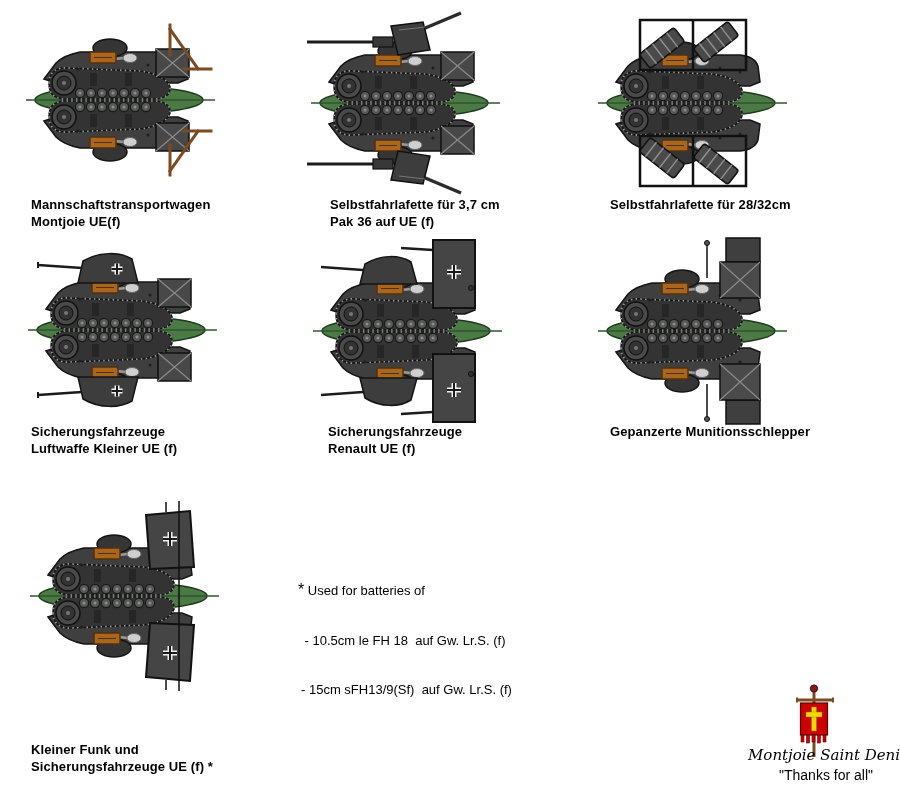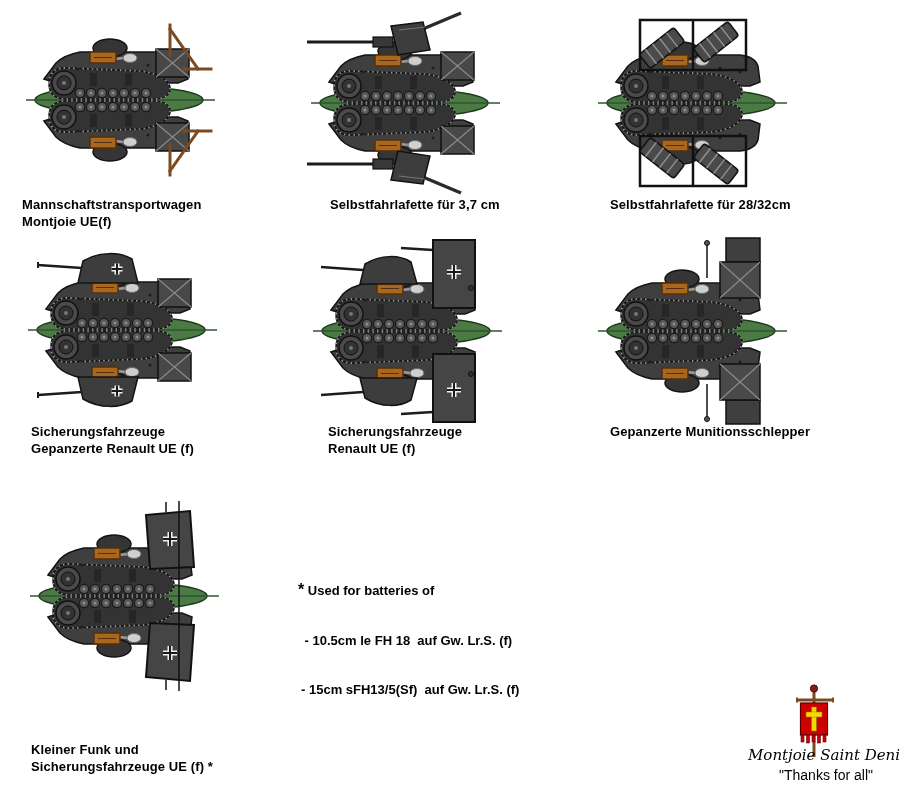--- a/index.html
+++ b/index.html
@@ -8,21 +8,21 @@
     position:relative; width:900px; height:793px; overflow:hidden;
     font-family:"Liberation Sans", sans-serif; color:#000;
   }
   .vehicle { position:absolute; width:200px; height:190px; }
   .vehicle svg { display:block; }
   .vlabel {
     position:absolute; font-weight:bold; font-size:13px; line-height:17px;
     letter-spacing:0.1px; white-space:nowrap;
   }
   .note {
-    position:absolute; left:298px; top:549px; font-weight:bold; font-size:13px;
+    position:absolute; left:298px; top:549px; font-weight:normal; font-size:13px;
     line-height:16.5px; white-space:pre;
   }
   .note-title .star { font-size:16px; }
   .note-item { padding-left:3px; }
   .logo-banner { position:absolute; left:790px; top:684px; }
   .motto {
     position:absolute; left:748px; top:746px; width:155px; text-align:center;
     font-family:"DejaVu Serif", serif; font-style:italic; font-size:15px;
     white-space:nowrap;
   }
@@ -667,50 +667,51 @@
         </g>
         <g transform="translate(148,38)">
     <path d="M-7,0 H7 M0,-7 V7" stroke="#f2f2f2" stroke-width="5"></path>
     <path d="M-7,0 H7 M0,-7 V7" stroke="#1a1a1a" stroke-width="2"></path>
         </g>
       </g>
       <line x1="157" y1="0" x2="157" y2="190" stroke="#111" stroke-width="1.5"></line>
     </svg>
   </figure>
 
-<div class="vlabel" style="left:22px;top:196px">
+<div class="vlabel" style="left:31px;top:196px">
   <div>Mannschaftstransportwagen</div>
   <div>Montjoie UE(f)</div>
 </div>
 <div class="vlabel" style="left:330px;top:196px">
   <div>Selbstfahrlafette für 3,7 cm</div>
+  <div>Pak 36 auf UE (f)</div>
 </div>
 <div class="vlabel" style="left:610px;top:196px">
   <div>Selbstfahrlafette für 28/32cm</div>
 </div>
 <div class="vlabel" style="left:31px;top:423px">
   <div>Sicherungsfahrzeuge</div>
-  <div>Gepanzerte Renault UE (f)</div>
+  <div>Luftwaffe Kleiner UE (f)</div>
 </div>
 <div class="vlabel" style="left:328px;top:423px">
   <div>Sicherungsfahrzeuge</div>
   <div>Renault UE (f)</div>
 </div>
 <div class="vlabel" style="left:610px;top:423px">
   <div>Gepanzerte Munitionsschlepper</div>
 </div>
 <div class="vlabel" style="left:31px;top:741px">
   <div>Kleiner Funk und</div>
   <div>Sicherungsfahrzeuge UE (f) *</div>
 </div>
 
 <div class="note">
   <div class="note-title"><span class="star">*</span><span> Used for batteries of</span></div>
   <div class="note-item"> - 10.5cm le FH 18  auf Gw. Lr.S. (f)</div>
-  <div class="note-item">- 15cm sFH13/5(Sf)  auf Gw. Lr.S. (f)</div>
+  <div class="note-item">- 15cm sFH13/9(Sf)  auf Gw. Lr.S. (f)</div>
 </div>
 
 <svg class="logo-banner" width="50" height="76" viewBox="0 0 50 76">
   <line x1="24" y1="8" x2="24" y2="73" stroke="#7b4a21" stroke-width="3"></line>
   <circle cx="24" cy="4.5" r="3.6" fill="#8b1a1a" stroke="#3d0a0a" stroke-width="1"></circle>
   <line x1="7" y1="16" x2="43" y2="16" stroke="#7b4a21" stroke-width="3"></line>
   <line x1="7" y1="13.5" x2="7" y2="18.5" stroke="#7b4a21" stroke-width="2"></line>
   <line x1="43" y1="13.5" x2="43" y2="18.5" stroke="#7b4a21" stroke-width="2"></line>
   <rect x="10.5" y="19" width="27" height="32" fill="#cc0000" stroke="#5c0000" stroke-width="1.2"></rect>
   <rect x="11" y="51" width="3" height="7" fill="#cc0000" stroke="#5c0000" stroke-width="0.6"></rect>

